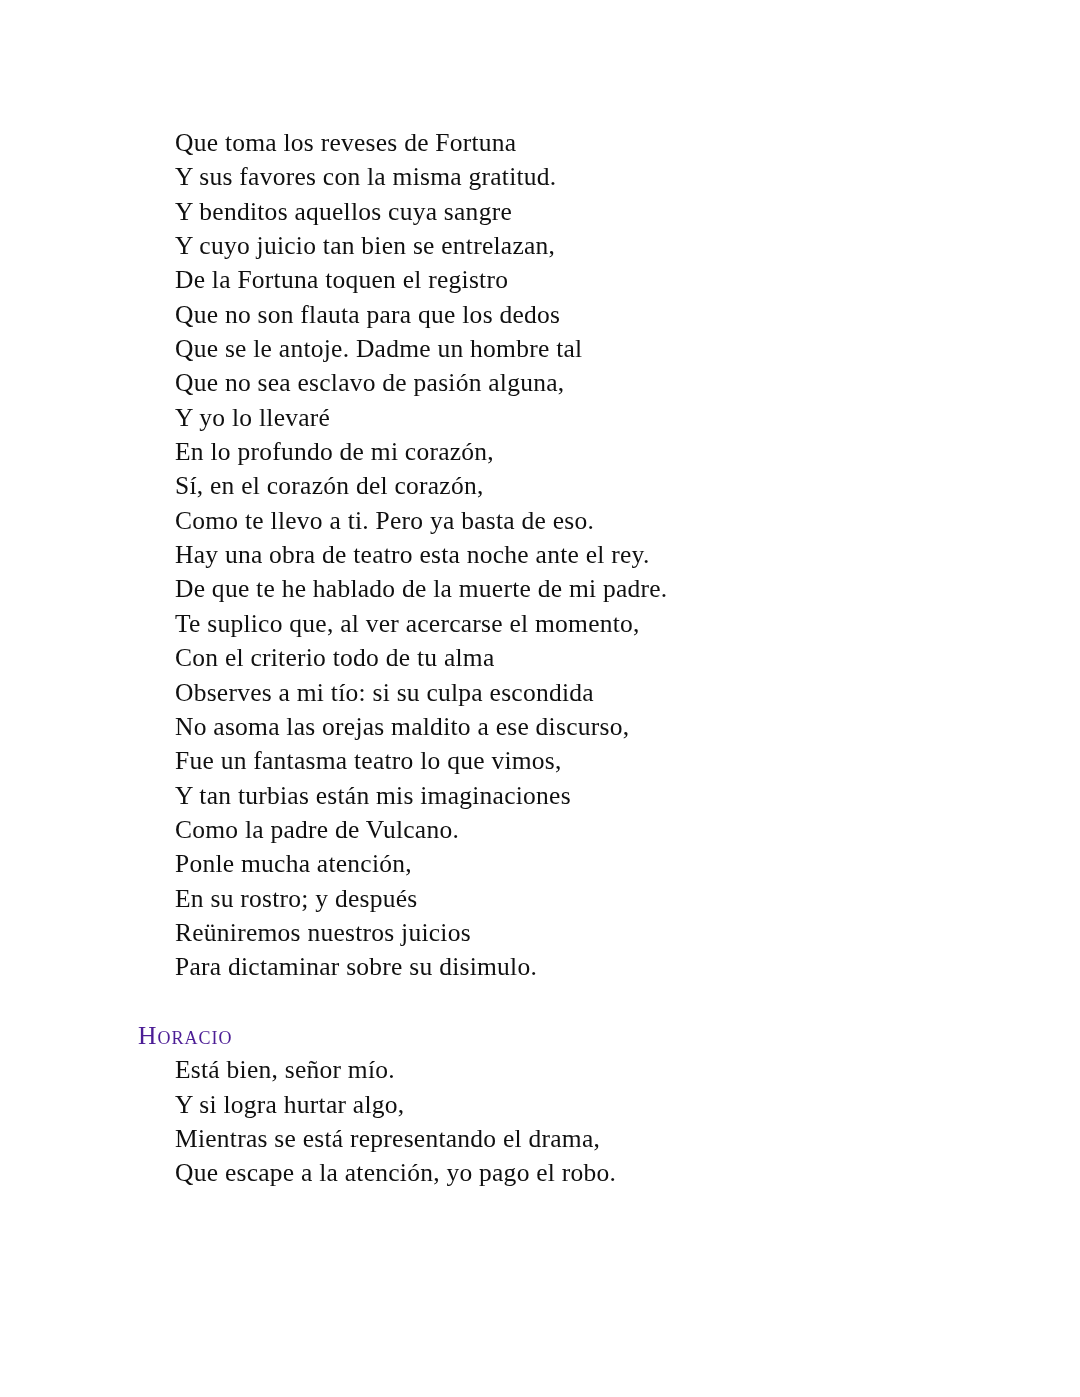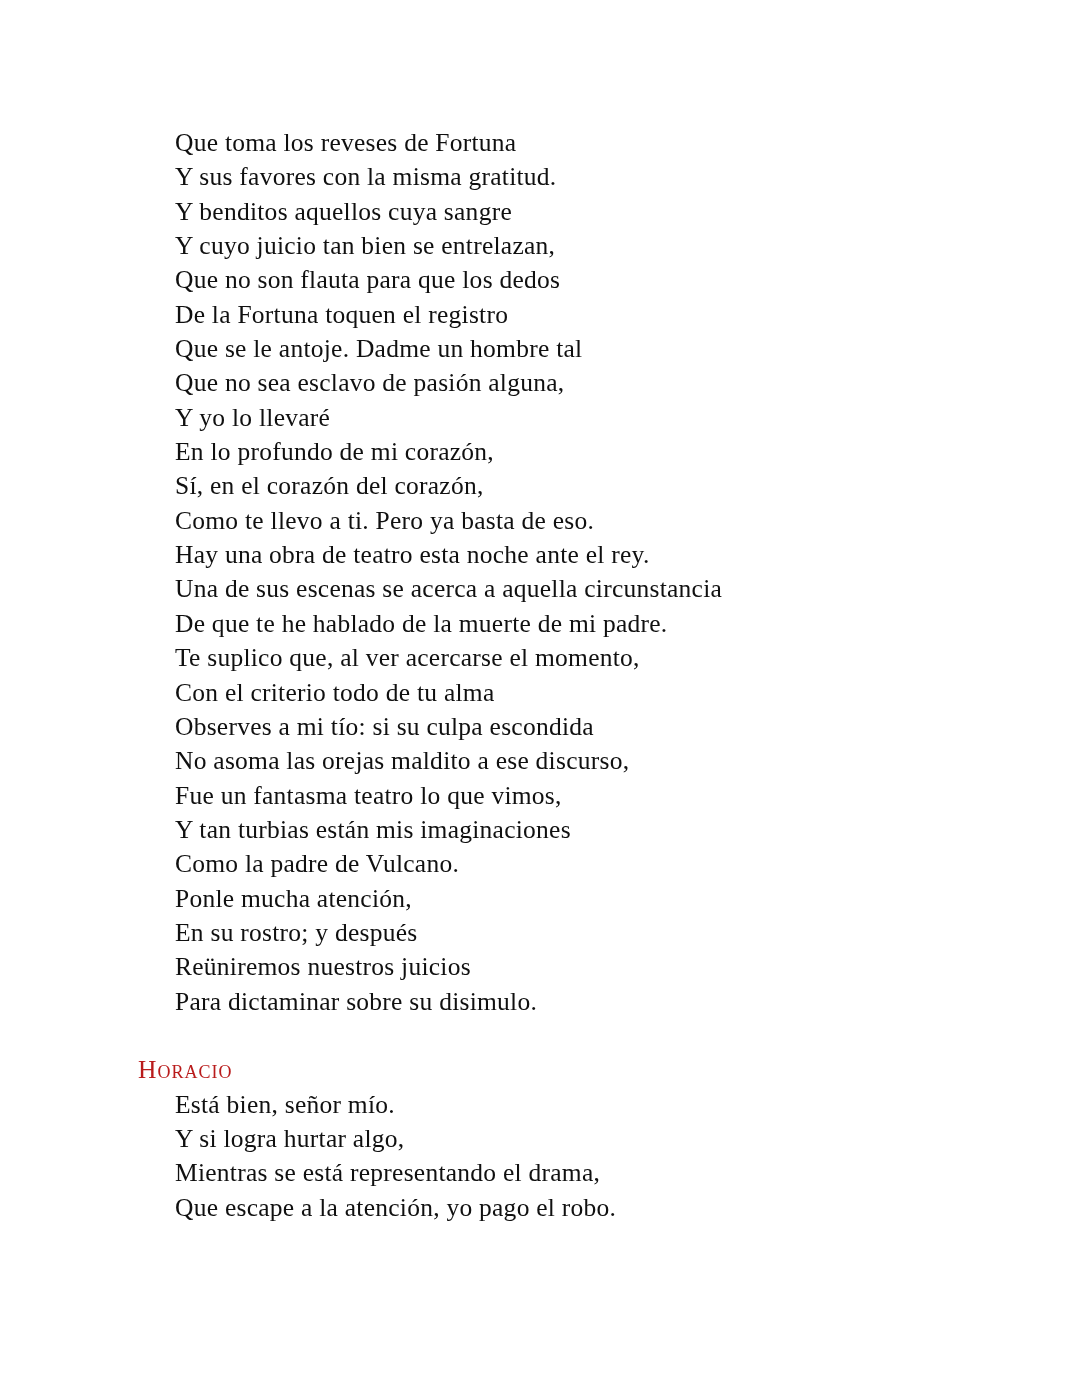--- a/index.html
+++ b/index.html
@@ -41,49 +41,48 @@
   
   .speaker {
     margin: 0;
     padding: 0 16px 0 138px;
     font-size: 25.5px;
     line-height: 34.35px;
     font-variant: small-caps;
     text-transform: lowercase;
     letter-spacing: 0.04em;
     white-space: pre;
-    color: #b91c1c;
+    color: #4c1d95;
   }
   .speaker::first-letter {
     text-transform: uppercase;
   }
   .stanza-gap {
     height: 34.35px;
   }
 </style>
 </head>
 <body>
 
 <div class="page">
   <div class="text-block" style="top:126px;">
     <div id="blocks-root">
         <p class="verse-line">Que toma los reveses de Fortuna</p>
         <p class="verse-line">Y sus favores con la misma gratitud.</p>
         <p class="verse-line">Y benditos aquellos cuya sangre</p>
         <p class="verse-line">Y cuyo juicio tan bien se entrelazan,</p>
+        <p class="verse-line">De la Fortuna toquen el registro</p>
         <p class="verse-line">Que no son flauta para que los dedos</p>
-        <p class="verse-line">De la Fortuna toquen el registro</p>
         <p class="verse-line">Que se le antoje. Dadme un hombre tal</p>
         <p class="verse-line">Que no sea esclavo de pasión alguna,</p>
         <p class="verse-line">Y yo lo llevaré</p>
         <p class="verse-line">En lo profundo de mi corazón,</p>
         <p class="verse-line">Sí, en el corazón del corazón,</p>
         <p class="verse-line">Como te llevo a ti. Pero ya basta de eso.</p>
         <p class="verse-line">Hay una obra de teatro esta noche ante el rey.</p>
-        <p class="verse-line">Una de sus escenas se acerca a aquella circunstancia</p>
         <p class="verse-line">De que te he hablado de la muerte de mi padre.</p>
         <p class="verse-line">Te suplico que, al ver acercarse el momento,</p>
         <p class="verse-line">Con el criterio todo de tu alma</p>
         <p class="verse-line">Observes a mi tío: si su culpa escondida</p>
         <p class="verse-line">No asoma las orejas maldito a ese discurso,</p>
         <p class="verse-line">Fue un fantasma teatro lo que vimos,</p>
         <p class="verse-line">Y tan turbias están mis imaginaciones</p>
         <p class="verse-line">Como la padre de Vulcano.</p>
         <p class="verse-line">Ponle mucha atención,</p>
         <p class="verse-line">En su rostro; y después</p>

